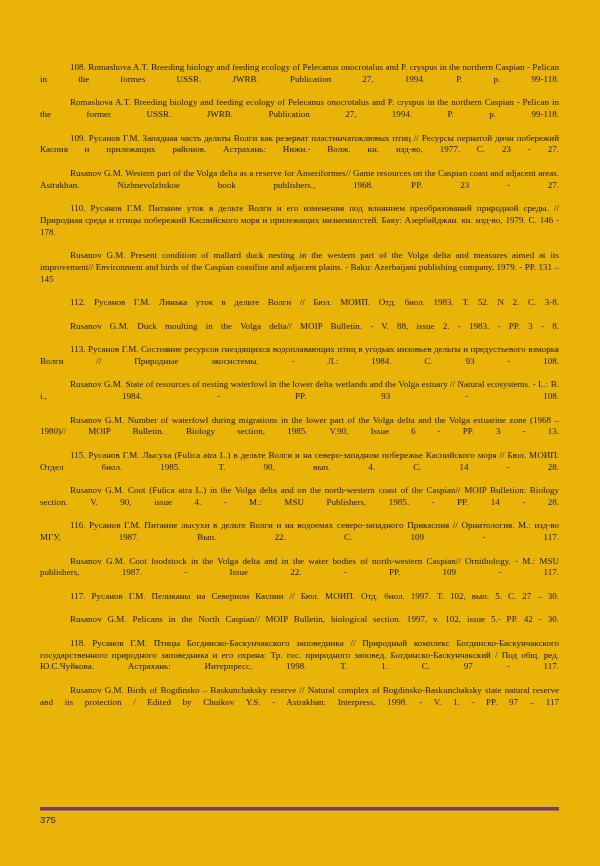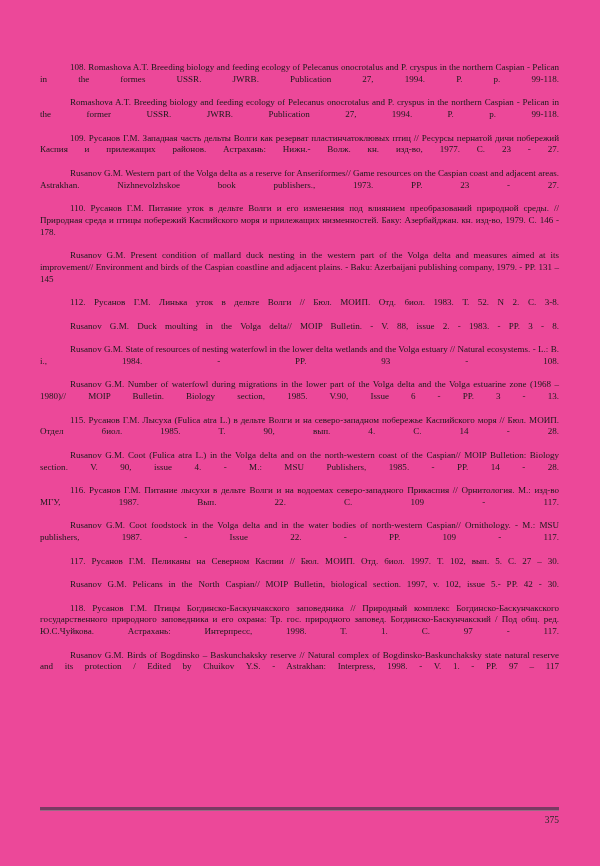--- a/index.html
+++ b/index.html
@@ -15,21 +15,21 @@
     color: #1a1a1a;
     overflow: hidden;
   }
 
   .page {
     position: absolute;
     left: 0;
     top: 0;
     width: 600px;
     height: 866px;
-    background: #ec4899;
+    background: #eab308;
   }
 
   .content {
     position: absolute;
     left: 40px;
     top: 62px;
     width: 519px;
   }
 
   
@@ -67,41 +67,41 @@
     width: 519px;
     height: 1px;
     background: #9a6a85;
   }
 
   .page-number {
     position: absolute;
     top: 814px;
     left: 40px;
     width: 519px;
-    text-align: right;
     font-size: 9.5px;
     line-height: 12px;
     color: #2a2a2a;
-    font-family: Liberation Serif, serif;
+    font-family: Liberation Sans, sans-serif;
   }
 </style>
 </head>
 <body>
 
 <div class="page">
 
   <div class="content">
     <p class="entry">108. Romashova A.T. Breeding biology and feeding ecology of Pelecanus onocrotalus and P. cryspus in the northern Caspian - Pelican in the formes USSR. JWRB. Publication 27, 1994. P. p. 99-118.</p>
     <p class="entry">Romashova A.T. Breeding biology and feeding ecology of Pelecanus onocrotalus and P. cryspus in the northern Caspian - Pelican in the former USSR. JWRB. Publication 27, 1994. P. p. 99-118.</p>
     <p class="entry">109. Русанов Г.М. Западная часть дельты Волги как резерват пластинчатоклювых птиц // Ресурсы пернатой дичи побережий Каспия и прилежащих районов. Астрахань: Нижн.- Волж. кн. изд-во, 1977. С. 23 - 27.</p>
-    <p class="entry">Rusanov G.M. Western part of the Volga delta as a reserve for Anseriformes// Game resources on the Caspian coast and adjacent areas. Astrakhan. Nizhnevolzhskoe book publishers., 1973. PP. 23 - 27.</p>
+    <p class="entry">Rusanov G.M. Western part of the Volga delta as a reserve for Anseriformes// Game resources on the Caspian coast and adjacent areas. Astrakhan. Nizhnevolzhskoe book publishers., 1968. PP. 23 - 27.</p>
     <p class="entry">110. Русанов Г.М. Питание уток в дельте Волги и его изменения под влиянием преобразований природной среды. // Природная среда и птицы побережий Каспийского моря и прилежащих низменностей. Баку: Азербайджан. кн. изд-во, 1979. С. 146 - 178.</p>
     <p class="entry">Rusanov G.M. Present condition of mallard duck nesting in the western part of the Volga delta and measures aimed at its improvement// Environment and birds of the Caspian coastline and adjacent plains. - Baku: Azerbaijani publishing company, 1979. - PP. 131 – 145</p>
     <p class="entry">112. Русанов Г.М. Линька уток в дельте Волги // Бюл. МОИП. Отд. биол. 1983. Т. 52. N 2. С. 3-8.</p>
     <p class="entry">Rusanov G.M. Duck moulting in the Volga delta// MOIP Bulletin. - V. 88, issue 2. - 1983. - PP. 3 - 8.</p>
+    <p class="entry">113. Русанов Г.М. Состояние ресурсов гнездящихся водоплавающих птиц в угодьях низовьев дельты и предустьевого взморья Волги // Природные экосистемы. - Л.: 1984. С. 93 - 108.</p>
     <p class="entry">Rusanov G.M. State of resources of nesting waterfowl in the lower delta wetlands and the Volga estuary // Natural ecosystems. - L.: B. i., 1984. - PP. 93 - 108.</p>
     <p class="entry">Rusanov G.M. Number of waterfowl during migrations in the lower part of the Volga delta and the Volga estuarine zone (1968 – 1980)// MOIP Bulletin. Biology section, 1985. V.90, Issue 6 - PP. 3 - 13.</p>
     <p class="entry">115. Русанов Г.М. Лысуха (Fulica atra L.) в дельте Волги и на северо-западном побережье Каспийского моря // Бюл. МОИП. Отдел биол. 1985. Т. 90, вып. 4. С. 14 - 28.</p>
     <p class="entry">Rusanov G.M. Coot (Fulica atra L.) in the Volga delta and on the north-western coast of the Caspian// MOIP Bulletion: Biology section. V. 90, issue 4. - M.: MSU Publishers, 1985. - PP. 14 - 28.</p>
     <p class="entry">116. Русанов Г.М. Питание лысухи в дельте Волги и на водоемах северо-западного Прикаспия // Орнитология. М.: изд-во МГУ, 1987. Вып. 22. С. 109 - 117.</p>
     <p class="entry">Rusanov G.M. Coot foodstock in the Volga delta and in the water bodies of north-western Caspian// Ornithology. - M.: MSU publishers, 1987. - Issue 22. - PP. 109 - 117.</p>
     <p class="entry">117. Русанов Г.М. Пеликаны на Северном Каспии // Бюл. МОИП. Отд. биол. 1997. Т. 102, вып. 5. С. 27 – 30.</p>
     <p class="entry">Rusanov G.M. Pelicans in the North Caspian// MOIP Bulletin, biological section. 1997, v. 102, issue 5.- PP. 42 - 30.</p>
     <p class="entry">118. Русанов Г.М. Птицы Богдинско-Баскунчакского заповедника // Природный комплекс Богдинско-Баскунчакского государственного природного заповедника и его охрана: Тр. гос. природного заповед. Богдинско-Баскунчакский / Под общ. ред. Ю.С.Чуйкова. Астрахань: Интерпресс, 1998. Т. 1. С. 97 - 117.</p>
     <p class="entry">Rusanov G.M. Birds of Bogdinsko – Baskunchaksky reserve // Natural complex of Bogdinsko-Baskunchaksky state natural reserve and its protection / Edited by Chuikov Y.S. - Astrakhan: Interpress, 1998. - V. 1. - PP. 97 – 117</p>

